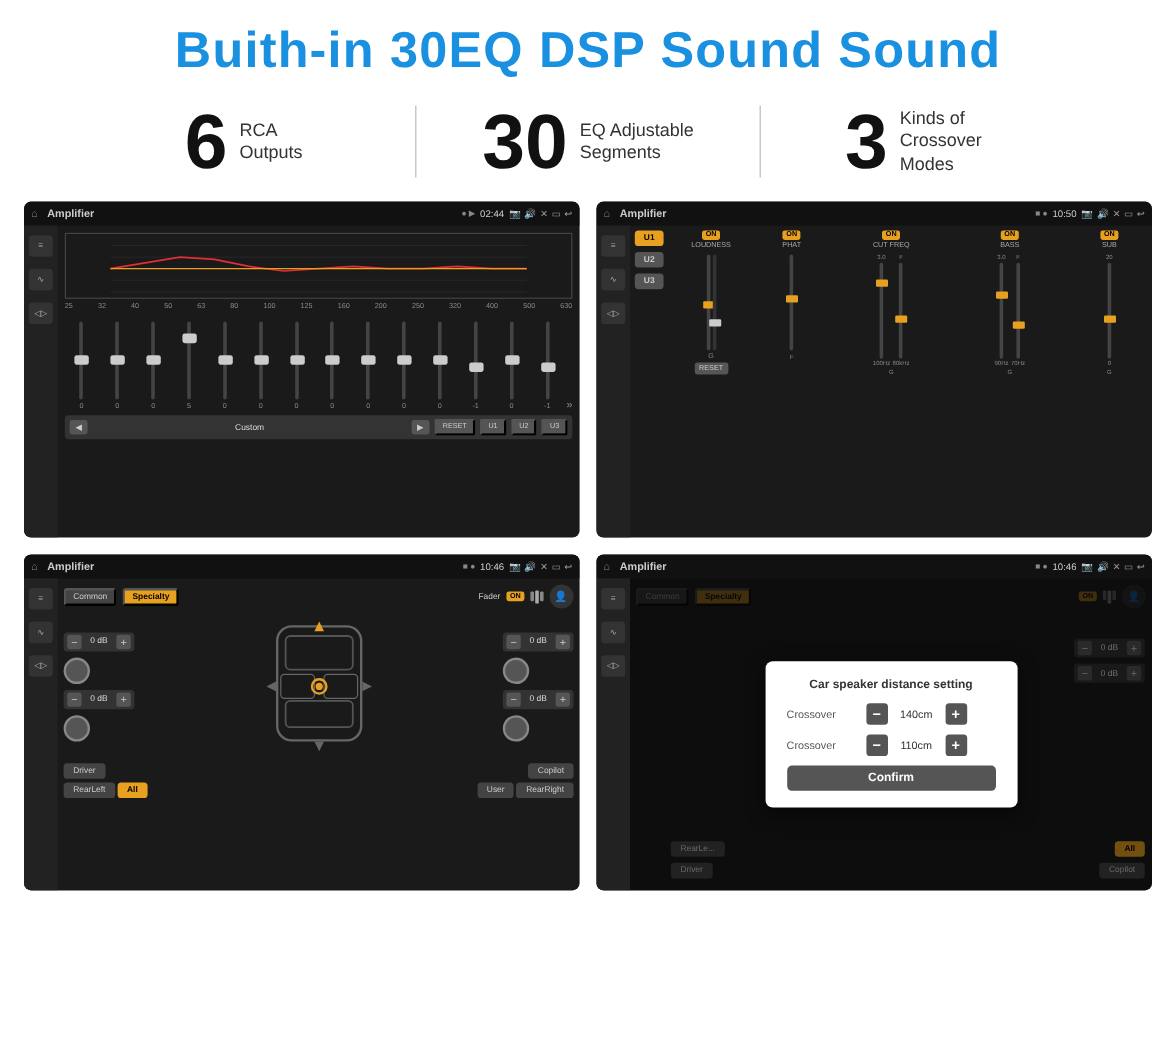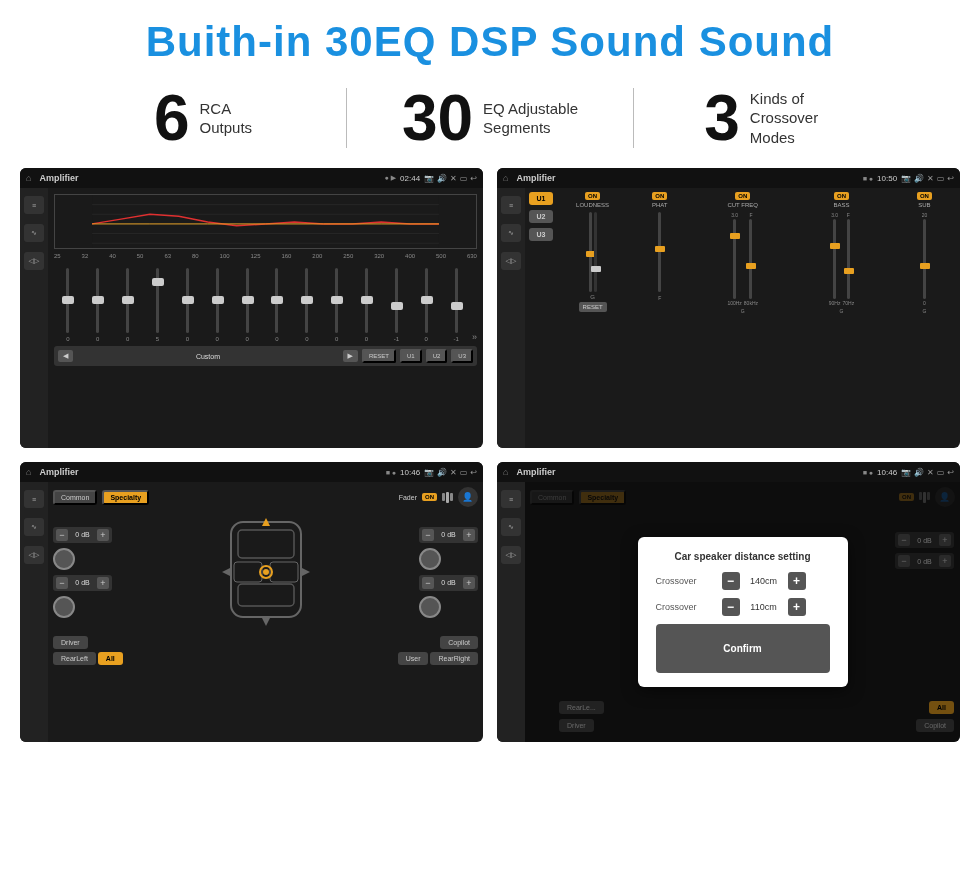--- a/index.html
+++ b/index.html
@@ -333,21 +333,21 @@
       font-size: 9px;
       color: #333;
       min-width: 40px;
       text-align: center;
     }
     .dialog-confirm-btn {
       background: #555;
       color: #fff;
       font-size: 10px;
       font-weight: bold;
-      padding: 19px 20px;
+      padding: 5px 20px;
       border-radius: 4px;
       text-align: center;
       display: block;
       margin: 8px auto 0;
     }
   </style>
 </head>
 <body>
 
 <div class="header">

